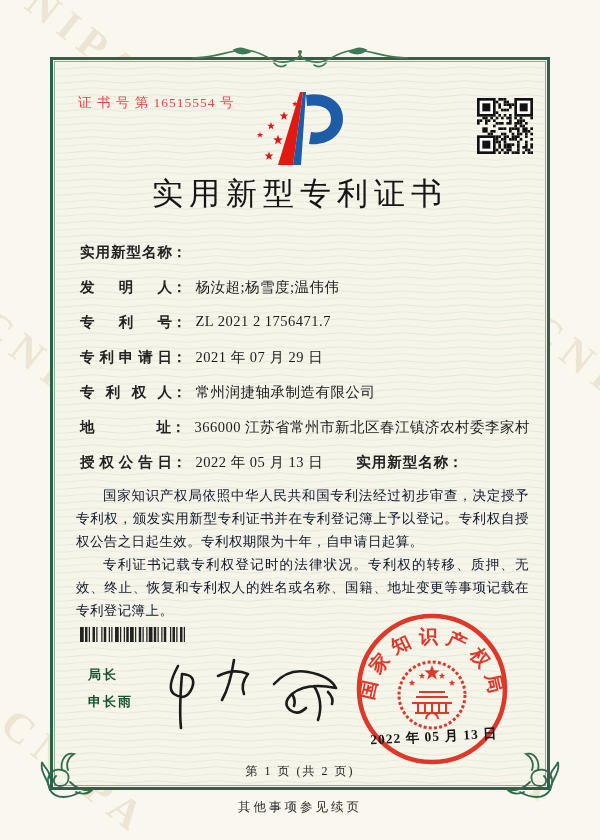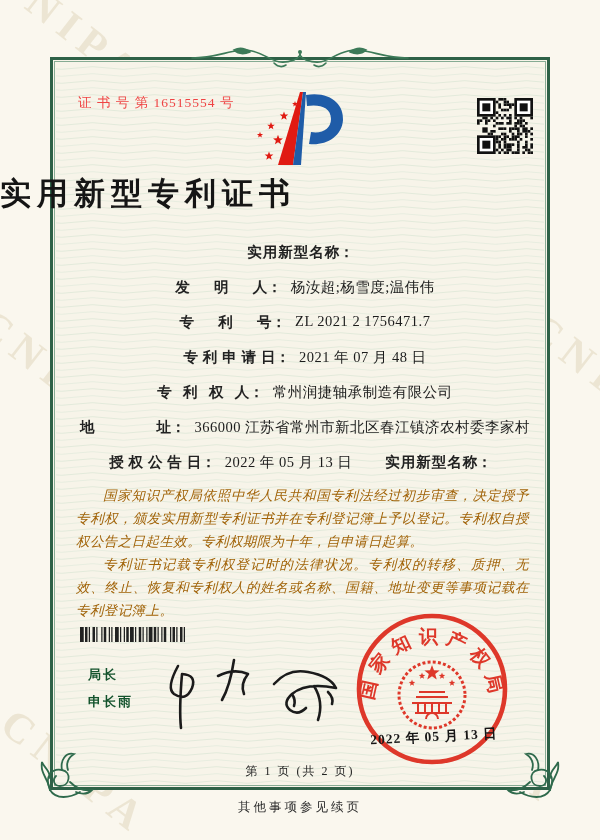--- a/index.html
+++ b/index.html
@@ -21,38 +21,38 @@
     border:3px solid #2e6147;z-index:2;background:#f7f4e9;
   }
   #frame-inner{position:absolute;inset:1px;border:1px solid #86ab93;}
   #guilloche{position:absolute;inset:3px;overflow:hidden;}
   #content{position:absolute;inset:0;z-index:3;}
   
   #cert-no{position:absolute;left:78px;top:94px;font-size:13.5px;letter-spacing:1px;color:#ef4444;}
   #logo{position:absolute;left:251px;top:89px;}
   #qr{position:absolute;left:477px;top:98px;}
   #title{
-    position:absolute;left:0;right:0;top:173px;text-align:left;
-    font-size:31px;font-weight:bold;letter-spacing:6px;color:#151515;
+    position:absolute;left:0;right:0;top:173px;text-align:center;
+    font-size:31px;font-weight:normal;letter-spacing:6px;color:#151515;
   }
   
   #fields{position:absolute;left:80px;top:243px;width:450px;font-size:14.5px;}
-  .frow{height:35px;display:flex;align-items:flex-start;white-space:nowrap;justify-content:center;}
+  .frow{height:35px;display:flex;align-items:flex-start;white-space:nowrap;}
   .flabel{
     display:inline-block;width:92px;text-align:justify;text-align-last:justify;
     font-weight:600;color:#222;
   }
   .fcolon{font-weight:600;margin-right:9px;}
   .fvalue{color:#1c1c1c;letter-spacing:.5px;}
   .grant-pair{display:inline-flex;white-space:nowrap;}
   #grant-no-pair{margin-left:33px;}
   
   #paras{
     position:absolute;left:76px;top:484px;width:453px;
-    font-size:13.5px;line-height:23px;font-style:italic;color:#a16207;
+    font-size:13.5px;line-height:23px;color:#0f172a;
     text-align:justify;
   }
   #paras p{margin:0;text-indent:2em;letter-spacing:.4px;}
   
   #barcode{position:absolute;left:80px;top:627px;}
   
   #signer{position:absolute;left:88px;top:666px;font-size:13px;font-weight:bold;color:#14532d;}
   #signer div{margin-bottom:9px;letter-spacing:2px;}
   #signature{position:absolute;left:142px;top:646px;}
   
@@ -402,21 +402,21 @@
         <span class="fvalue">杨汝超;杨雪度;温伟伟</span>
     </div>
     <div class="frow">
       <span class="flabel">专利号</span>
         <span class="fcolon">：</span>
         <span class="fvalue">ZL 2021 2 1756471.7</span>
     </div>
     <div class="frow">
       <span class="flabel">专利申请日</span>
         <span class="fcolon">：</span>
-        <span class="fvalue">2021 年 07 月 48 日</span>
+        <span class="fvalue">2021 年 07 月 29 日</span>
     </div>
     <div class="frow">
       <span class="flabel">专利权人</span>
         <span class="fcolon">：</span>
         <span class="fvalue">常州润捷轴承制造有限公司</span>
     </div>
     <div class="frow">
       <span class="flabel">地址</span>
         <span class="fcolon">：</span>
         <span class="fvalue">366000 江苏省常州市新北区春江镇济农村委李家村</span>

